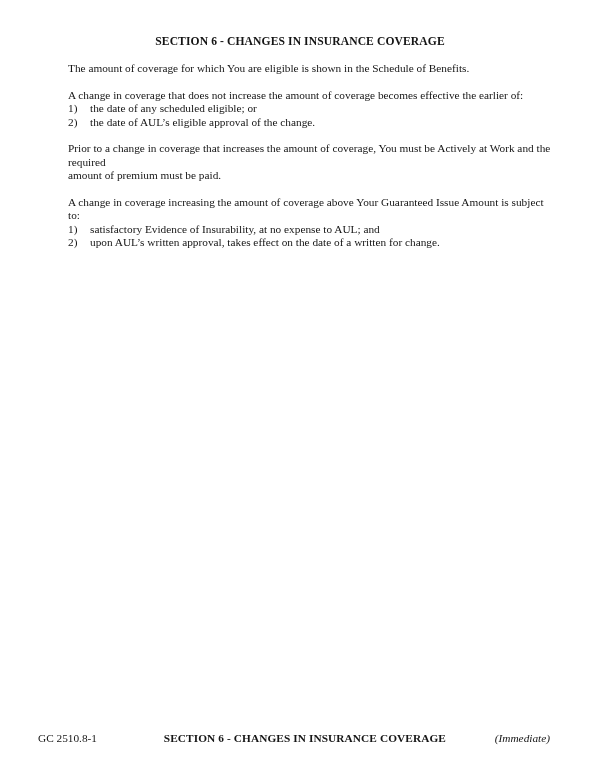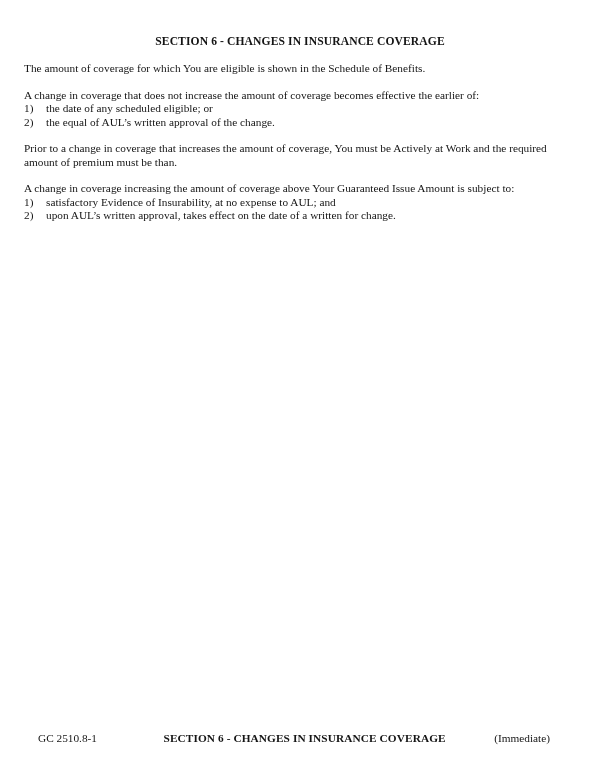--- a/index.html
+++ b/index.html
@@ -18,21 +18,21 @@
   }
   .doc-title {
     padding-top: 35px;
     text-align: center;
     font-weight: bold;
     font-size: 11.6px;
     line-height: 14px;
     letter-spacing: 0.1px;
   }
   .content {
-    padding: 13px 44px 0 24px;
+    padding: 13px 44px 0 68px;
     font-size: 11.3px;
     line-height: 13.5px;
   }
   .para {
     margin: 0 0 13px 0;
     white-space: pre-line; 
   }
   .para.intro {
     margin-bottom: 0;
     white-space: normal;
@@ -64,20 +64,21 @@
   }
   .footer .f-center {
     flex: 1 1 auto;
     text-align: center;
     font-weight: bold;
     letter-spacing: 0.1px;
     padding-left: 18px; 
   }
   .footer .f-right {
     flex: 0 0 auto;
+    font-style: italic;
   }
 </style>
 </head>
 <body>
 
 <div class="page">
 
   <div class="doc-title">SECTION 6 - CHANGES IN INSURANCE COVERAGE</div>
 
   <div class="content">
@@ -85,26 +86,26 @@
     <p class="para">The amount of coverage for which You are eligible is shown in the Schedule of Benefits.</p>
 
     <p class="para intro">A change in coverage that does not increase the amount of coverage becomes effective the earlier of:</p>
     <div class="num-list">
       <div class="num-item">
         <span class="num">1)</span>
         <span class="itext">the date of any scheduled eligible; or</span>
       </div>
       <div class="num-item">
         <span class="num">2)</span>
-        <span class="itext">the equal of AUL’s written approval of the change.</span>
+        <span class="itext">the date of AUL’s eligible approval of the change.</span>
       </div>
     </div>
 
     <p class="para">Prior to a change in coverage that increases the amount of coverage, You must be Actively at Work and the required
-amount of premium must be than.</p>
+amount of premium must be paid.</p>
 
 
     <p class="para intro">A change in coverage increasing the amount of coverage above Your Guaranteed Issue Amount is subject to:</p>
     <div class="num-list">
       <div class="num-item">
         <span class="num">1)</span>
         <span class="itext">satisfactory Evidence of Insurability, at no expense to AUL; and</span>
       </div>
       <div class="num-item">
         <span class="num">2)</span>

